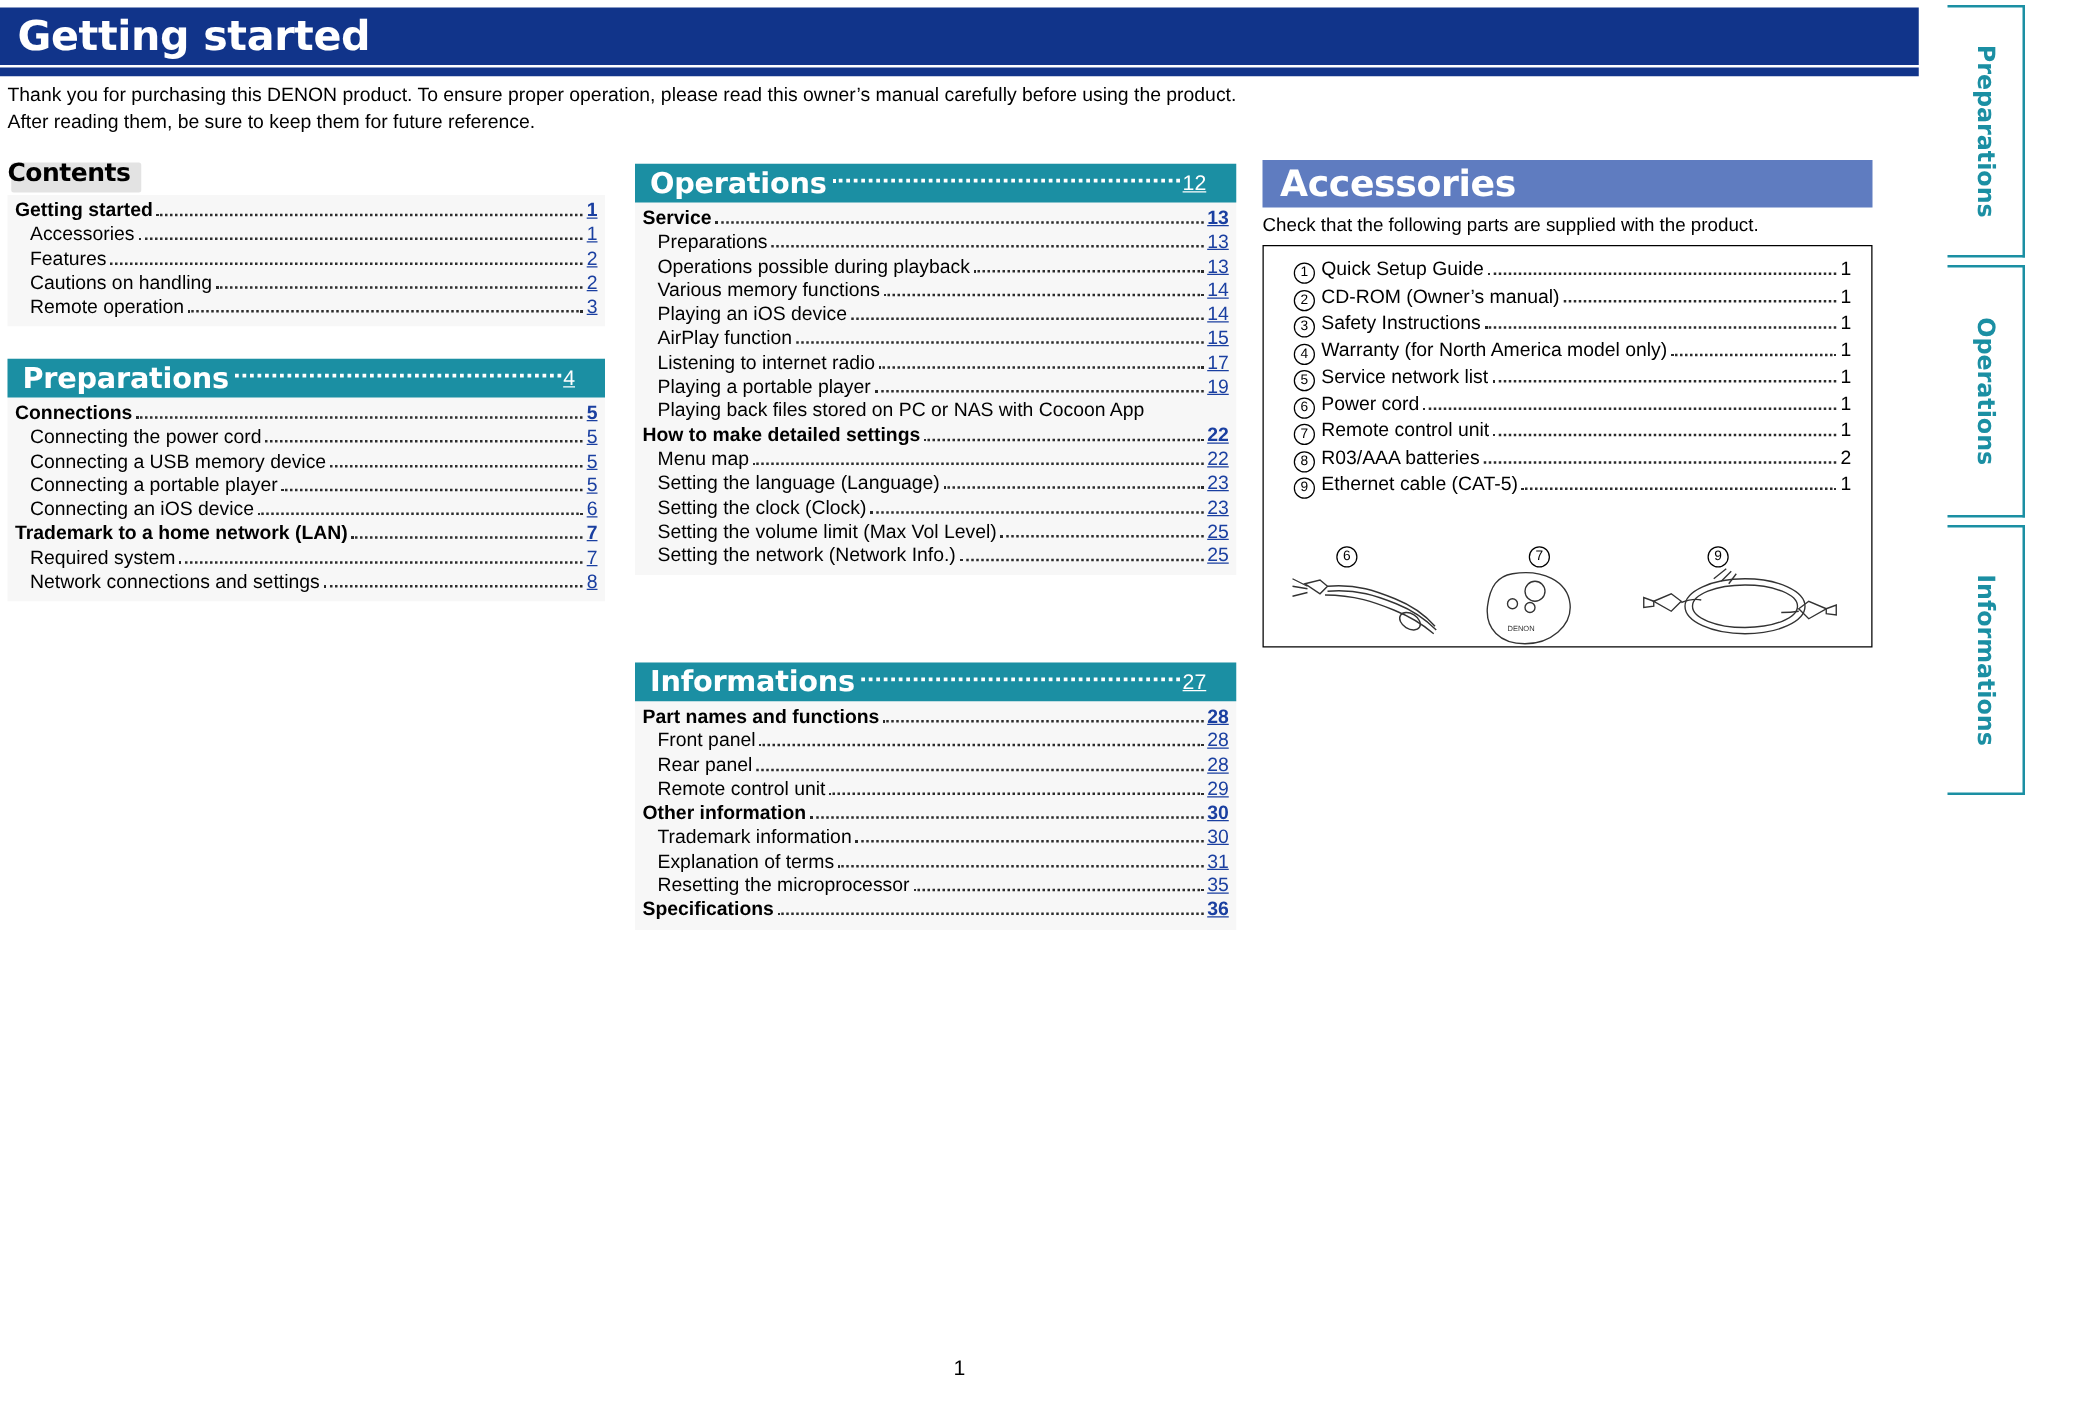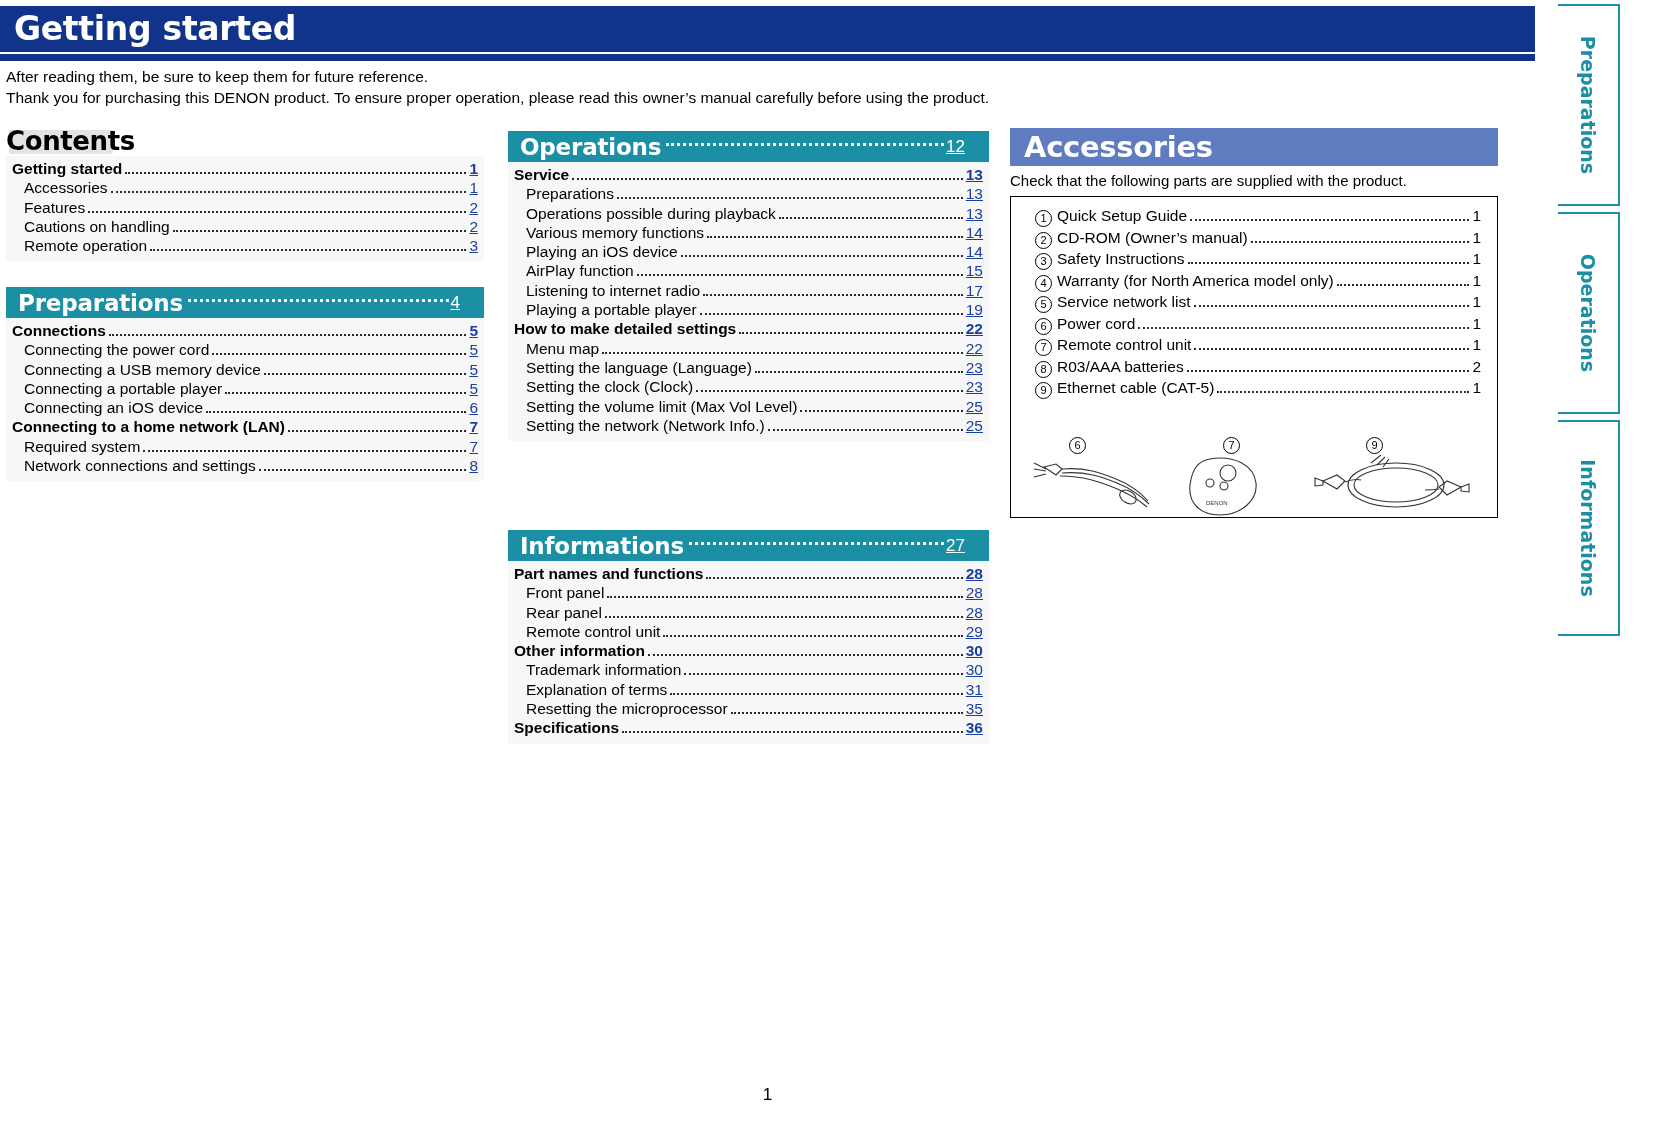--- a/index.html
+++ b/index.html
@@ -25,21 +25,21 @@
   }
 
   .intro{
     position:absolute;left:6px;top:66px;width:1200px;
     font-size:15.5px;line-height:21px;color:#000;
   }
 
   
   .contents-head{
     position:absolute;left:6px;top:126px;
-    font-size:26px;font-weight:bold;letter-spacing:-0.4px;
+    font-size:20px;font-weight:bold;letter-spacing:-0.4px;
     font-family:"DejaVu Sans","Liberation Sans",sans-serif;
   }
   .contents-head .shadow{
     position:absolute;left:3px;top:4px;width:104px;height:24px;
     background:#e3e3e3;z-index:-1;border-radius:2px;
   }
 
   
   .toc-block{position:absolute;background:#f7f7f7;}
 
@@ -134,22 +134,22 @@
 <body>
 
 <div class="page">
 
   <div class="title-bar">
     <div class="t">Getting started</div>
   </div>
   <div class="title-rule"></div>
 
   <div class="intro">
+    <div>Thank you for purchasing this DENON product. To ensure proper operation, please read this owner’s manual carefully before using the product.</div>
     <div>After reading them, be sure to keep them for future reference.</div>
-    <div>Thank you for purchasing this DENON product. To ensure proper operation, please read this owner’s manual carefully before using the product.</div>
   </div>
 
   <div class="contents-head">
     <span class="shadow"></span>
     <span>Contents</span>
   </div>
 
   <div class="toc-block" id="blk-getting" style="left:6px;top:156px;width:478px;">
       <div style="height: 4px;"></div>
       <div class="row lvl1">
@@ -206,21 +206,21 @@
         <span class="lbl">Connecting a portable player</span>
         <span class="leader"></span>
         <span class="pg">5</span>
       </div>
       <div class="row lvl2">
         <span class="lbl">Connecting an iOS device</span>
         <span class="leader"></span>
         <span class="pg">6</span>
       </div>
       <div class="row lvl1">
-        <span class="lbl">Connecting to a home network (LAN)</span>
+        <span class="lbl">Trademark to a home network (LAN)</span>
         <span class="leader"></span>
         <span class="pg">7</span>
       </div>
       <div class="row lvl2">
         <span class="lbl">Required system</span>
         <span class="leader"></span>
         <span class="pg">7</span>
       </div>
       <div class="row lvl2">
         <span class="lbl">Network connections and settings</span>
@@ -269,20 +269,25 @@
       </div>
       <div class="row lvl2">
         <span class="lbl">Listening to internet radio</span>
         <span class="leader"></span>
         <span class="pg">17</span>
       </div>
       <div class="row lvl2">
         <span class="lbl">Playing a portable player</span>
         <span class="leader"></span>
         <span class="pg">19</span>
+      </div>
+      <div class="row lvl2 nolead">
+        <span class="lbl">Playing back files stored on PC or NAS with Cocoon App</span>
+        <span class="leader"></span>
+        <span class="pg"></span>
       </div>
       <div class="row lvl1">
         <span class="lbl">How to make detailed settings</span>
         <span class="leader"></span>
         <span class="pg">22</span>
       </div>
       <div class="row lvl2">
         <span class="lbl">Menu map</span>
         <span class="leader"></span>
         <span class="pg">22</span>

